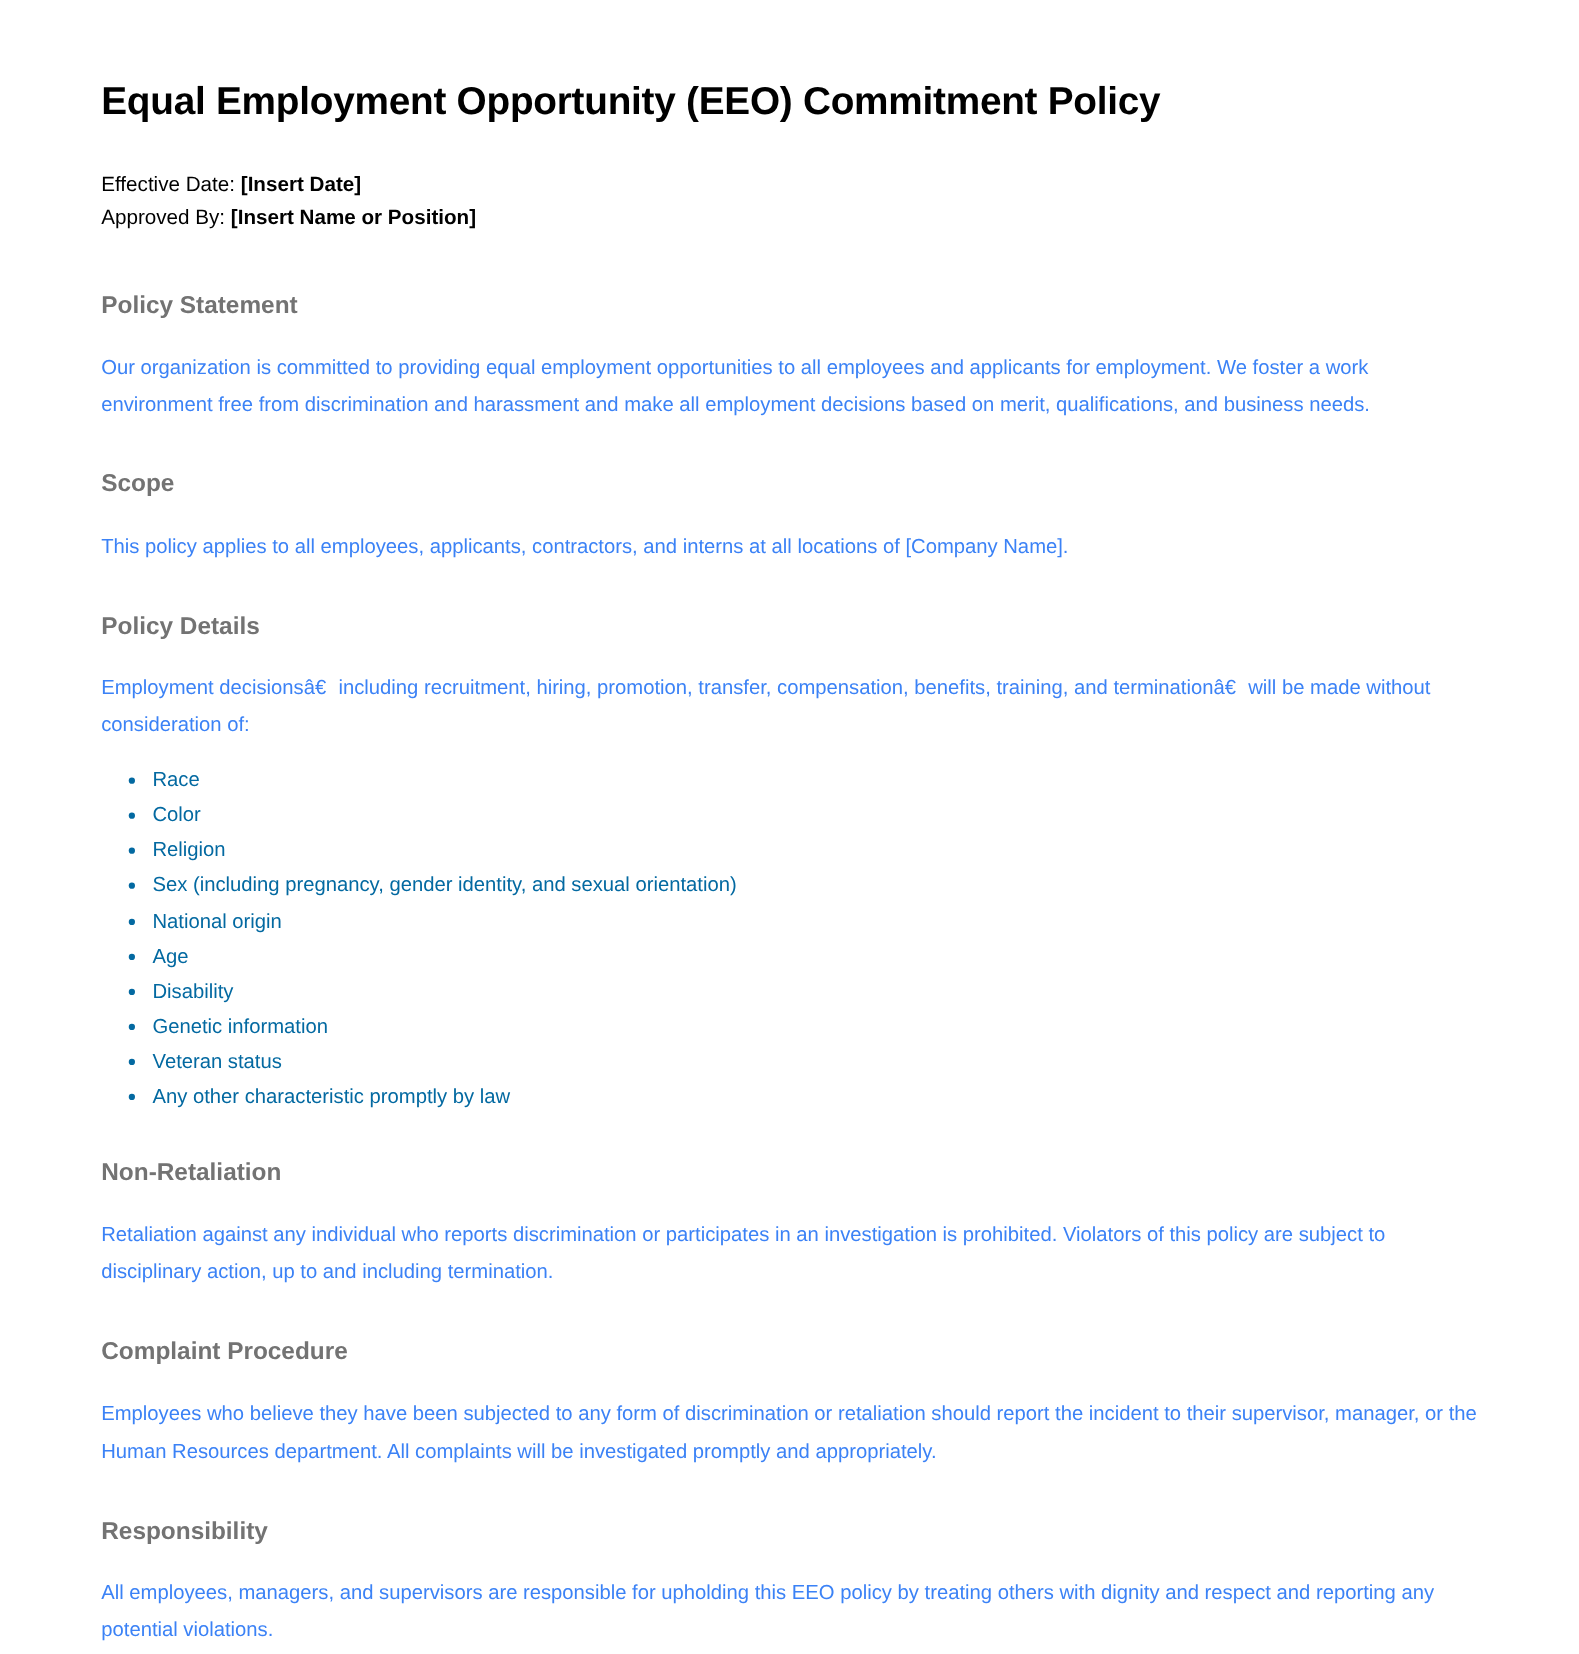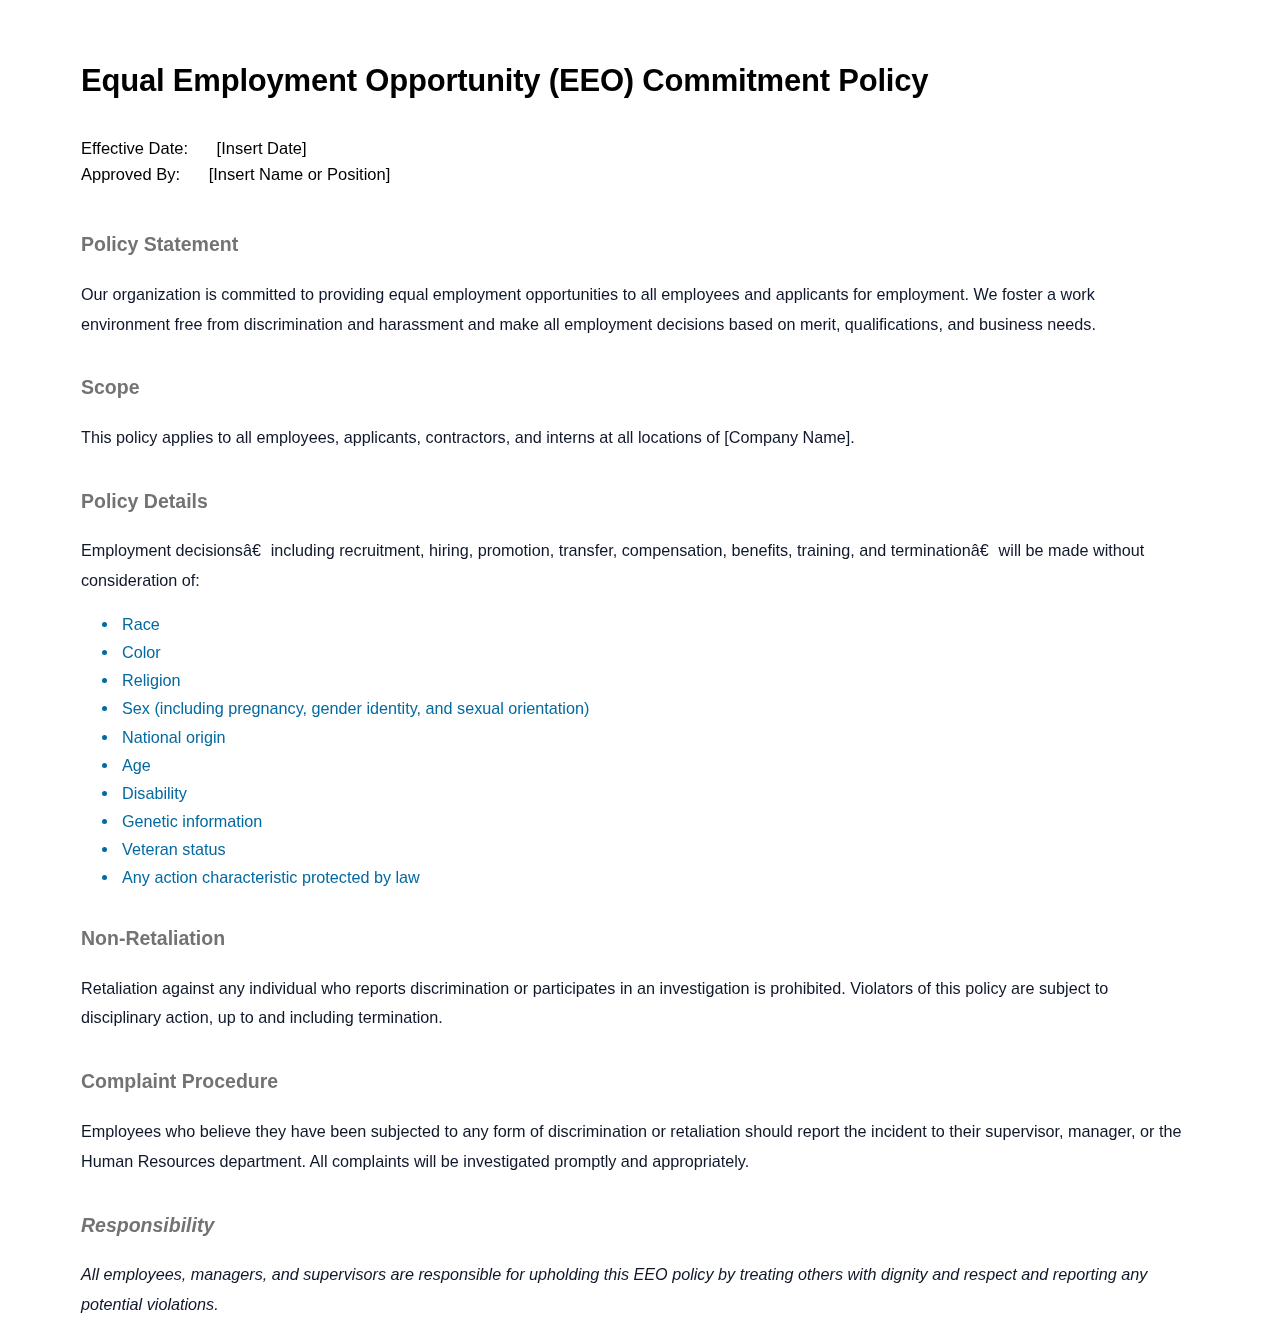--- a/index.html
+++ b/index.html
@@ -36,42 +36,40 @@
   .meta-line {
     font-size: 16.5px;
     line-height: 1.62;
     color: #000000;
     margin: 0;
   }
   .meta-label {
     font-weight: normal;
   }
   .meta-value {
-    font-weight: normal;
-    margin-left: 24px;
+    font-weight: bold;
   }
   h2.section-heading {
     font-size: 19.5px;
     font-weight: bold;
     line-height: 1.3;
     margin: 0 0 22px 0;
     color: #737373;
   }
   .section {
     margin: 0 0 36px 0;
   }
   .section:last-child {
     margin-bottom: 0;
-    font-style: italic;
   }
   p.body-text {
     font-size: 16.2px;
     line-height: 1.85;
     margin: 0 0 16px 0;
-    color: #0f172a;
+    color: #3b82f6;
     max-width: 1105px;
     text-align: left;
   }
   p.body-text:last-child {
     margin-bottom: 0;
   }
   ul.policy-list {
     list-style-type: disc;
     margin: 6px 0 0 0;
     padding-left: 38px;
@@ -118,21 +116,21 @@
     <ul class="policy-list">
       <li>Race</li>
       <li>Color</li>
       <li>Religion</li>
       <li>Sex (including pregnancy, gender identity, and sexual orientation)</li>
       <li>National origin</li>
       <li>Age</li>
       <li>Disability</li>
       <li>Genetic information</li>
       <li>Veteran status</li>
-      <li>Any action characteristic protected by law</li>
+      <li>Any other characteristic promptly by law</li>
     </ul>
   </section>
 
   <section class="section">
     <h2 class="section-heading">Non-Retaliation</h2>
     <p class="body-text">Retaliation against any individual who reports discrimination or participates in an investigation is prohibited. Violators of this policy are subject to disciplinary action, up to and including termination.</p>
   </section>
 
   <section class="section">
     <h2 class="section-heading">Complaint Procedure</h2>

